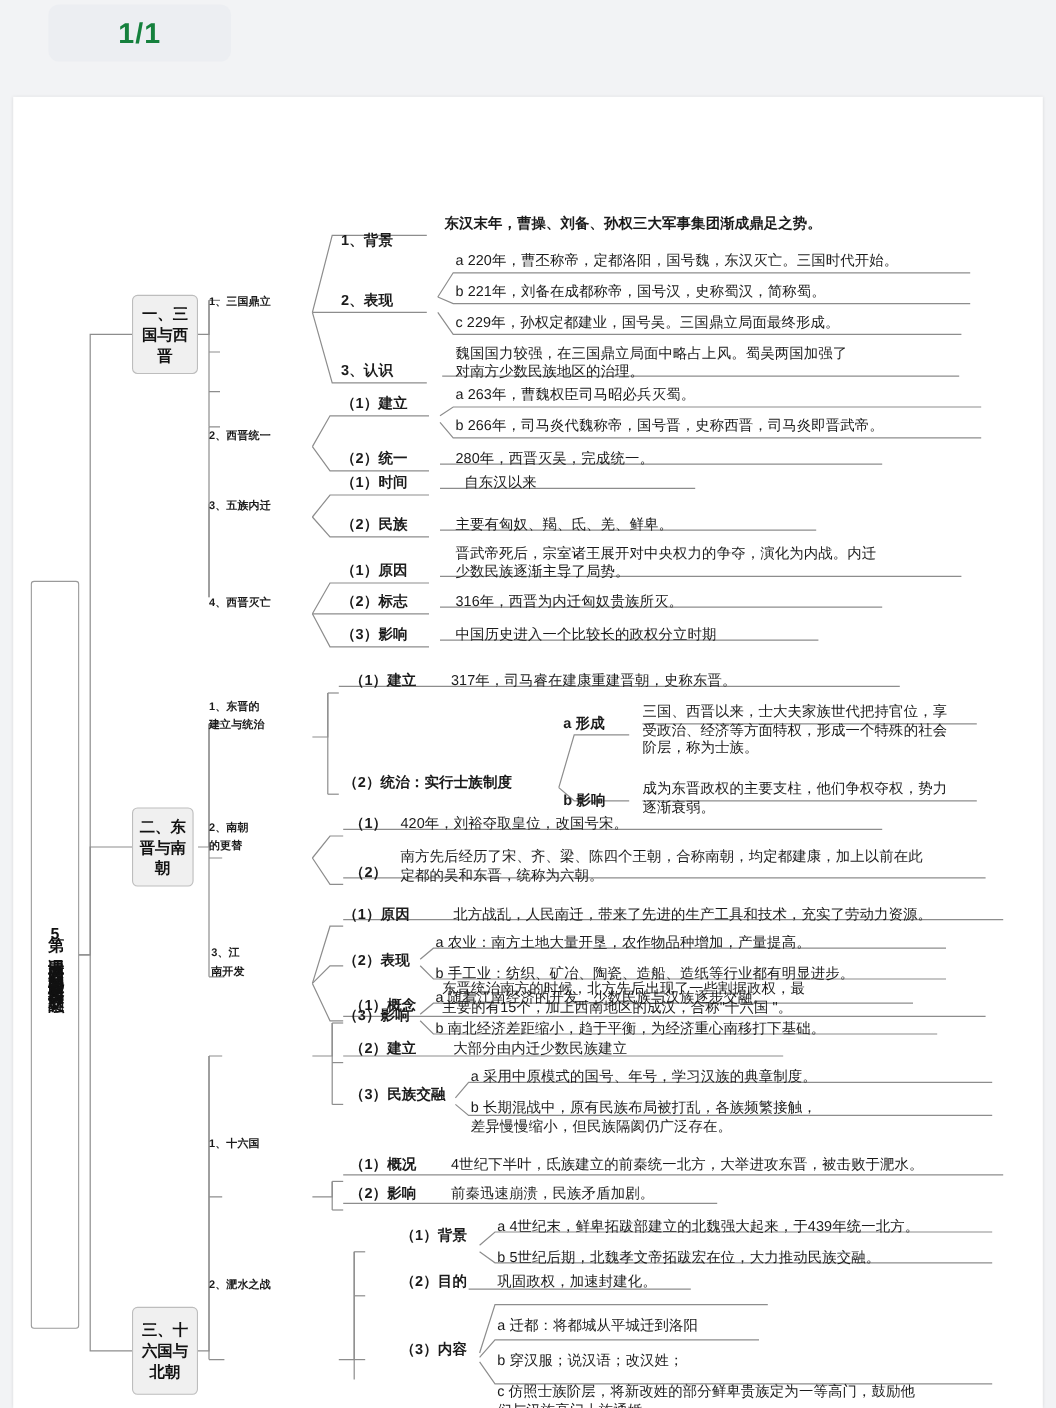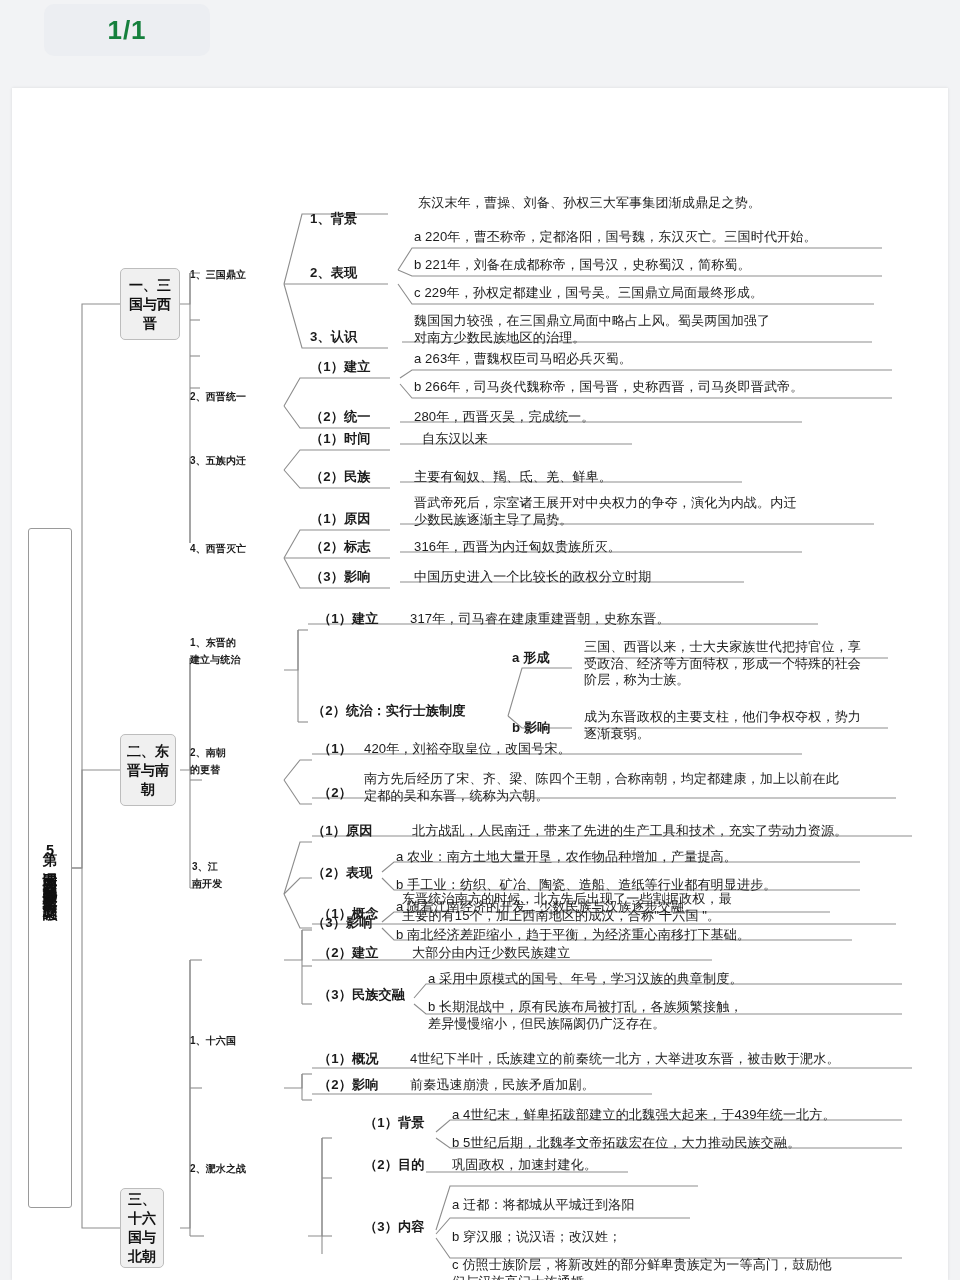--- a/index.html
+++ b/index.html
@@ -186,21 +186,21 @@
       <path d="M424 1142 L438 1098 H686"></path>
       <path d="M424 1146 L438 1130 H678"></path>
       <path d="M424 1150 L438 1170 H890"></path>
     </g>
   </svg>
 
   <div class="rootbox" style="left:16px;top:440px;width:44px;height:680px;">第5课三国两晋南北朝的政权更迭与民族交融</div>
 
   <div class="boxnode" style="left:108px;top:180px;width:60px;height:72px;">一、三国与西晋</div>
   <div class="boxnode" style="left:108px;top:646px;width:56px;height:72px;">二、东晋与南朝</div>
-  <div class="boxnode" style="left:108px;top:1100px;width:44px;height:80px;">三、十六国与北朝</div>
+  <div class="boxnode" style="left:108px;top:1100px;width:60px;height:80px;">三、十六国与北朝</div>
 
   <div class="node lvl2" style="left:178px;top:179px;">1、三国鼎立</div>
   <div class="node lvl2" style="left:178px;top:301px;">2、西晋统一</div>
   <div class="node lvl2" style="left:178px;top:365px;">3、五族内迁</div>
   <div class="node lvl2" style="left:178px;top:453px;">4、西晋灭亡</div>
   <div class="node lvl2" style="left:178px;top:547px;text-align:left;">1、东晋的
 建立与统治</div>
   <div class="node lvl2" style="left:178px;top:657px;text-align:left;">2、南朝
 的更替</div>
   <div class="node lvl2" style="left:180px;top:771px;text-align:left;">3、江
@@ -230,21 +230,21 @@
   <div class="node lvl3" style="left:306px;top:857px;">（2）建立</div>
   <div class="node lvl3" style="left:306px;top:899px;">（3）民族交融</div>
   <div class="node lvl3" style="left:306px;top:963px;">（1）概况</div>
   <div class="node lvl3" style="left:306px;top:989px;">（2）影响</div>
   <div class="node lvl3" style="left:352px;top:1027px;">（1）背景</div>
   <div class="node lvl3" style="left:352px;top:1069px;">（2）目的</div>
   <div class="node lvl3" style="left:352px;top:1131px;">（3）内容</div>
   <div class="node lvl3" style="left:500px;top:562px;">a 形成</div>
   <div class="node lvl3" style="left:500px;top:632px;">b 影响</div>
 
-  <div class="node leaf" style="left:406px;top:107px;">东汉末年，曹操、刘备、孙权三大军事集团渐成鼎足之势。</div>
+  <div class="node leaf" style="left:392px;top:107px;font-weight:bold;">东汉末年，曹操、刘备、孙权三大军事集团渐成鼎足之势。</div>
   <div class="node leaf" style="left:402px;top:141px;">a 220年，曹丕称帝，定都洛阳，国号魏，东汉灭亡。三国时代开始。</div>
   <div class="node leaf" style="left:402px;top:169px;">b 221年，刘备在成都称帝，国号汉，史称蜀汉，简称蜀。</div>
   <div class="node leaf" style="left:402px;top:197px;">c 229年，孙权定都建业，国号吴。三国鼎立局面最终形成。</div>
   <div class="node leaf" style="left:402px;top:225px;">魏国国力较强，在三国鼎立局面中略占上风。蜀吴两国加强了
 对南方少数民族地区的治理。</div>
   <div class="node leaf" style="left:402px;top:263px;">a 263年，曹魏权臣司马昭必兵灭蜀。</div>
   <div class="node leaf" style="left:402px;top:291px;">b 266年，司马炎代魏称帝，国号晋，史称西晋，司马炎即晋武帝。</div>
   <div class="node leaf" style="left:402px;top:321px;">280年，西晋灭吴，完成统一。</div>
   <div class="node leaf" style="left:410px;top:343px;">自东汉以来</div>
   <div class="node leaf" style="left:402px;top:381px;">主要有匈奴、羯、氐、羌、鲜卑。</div>

